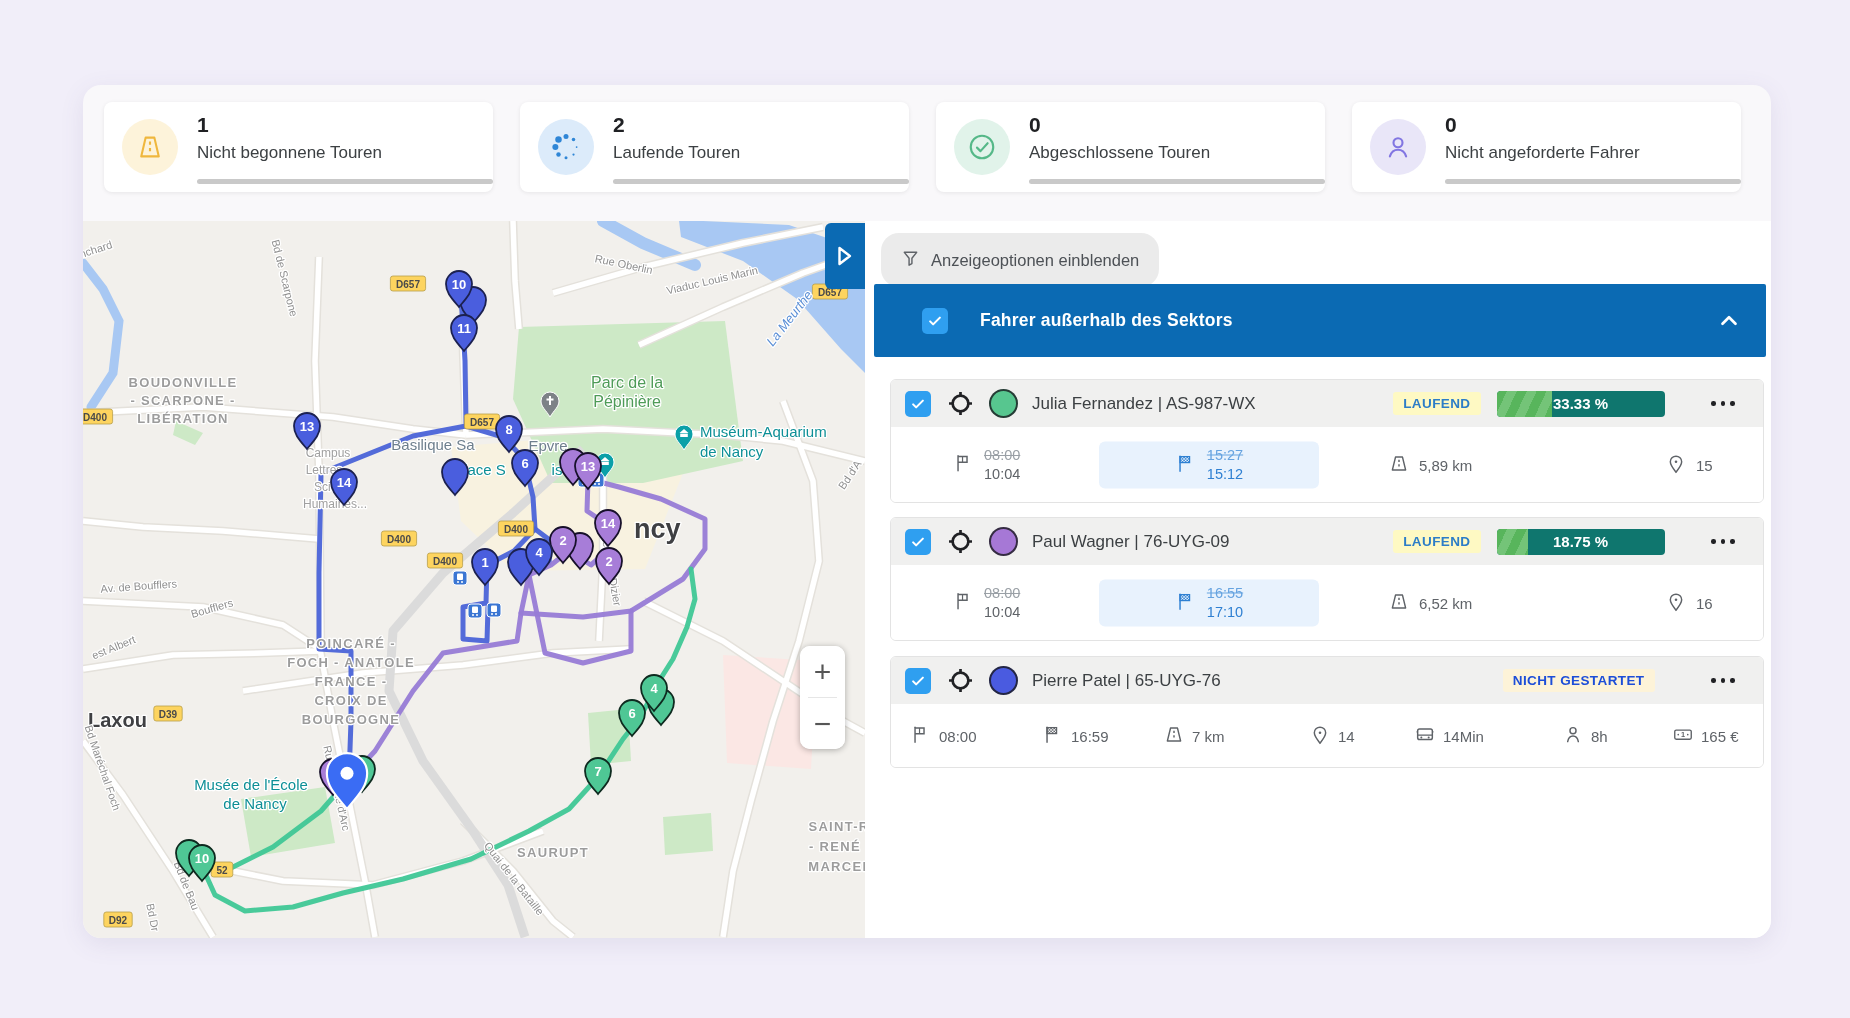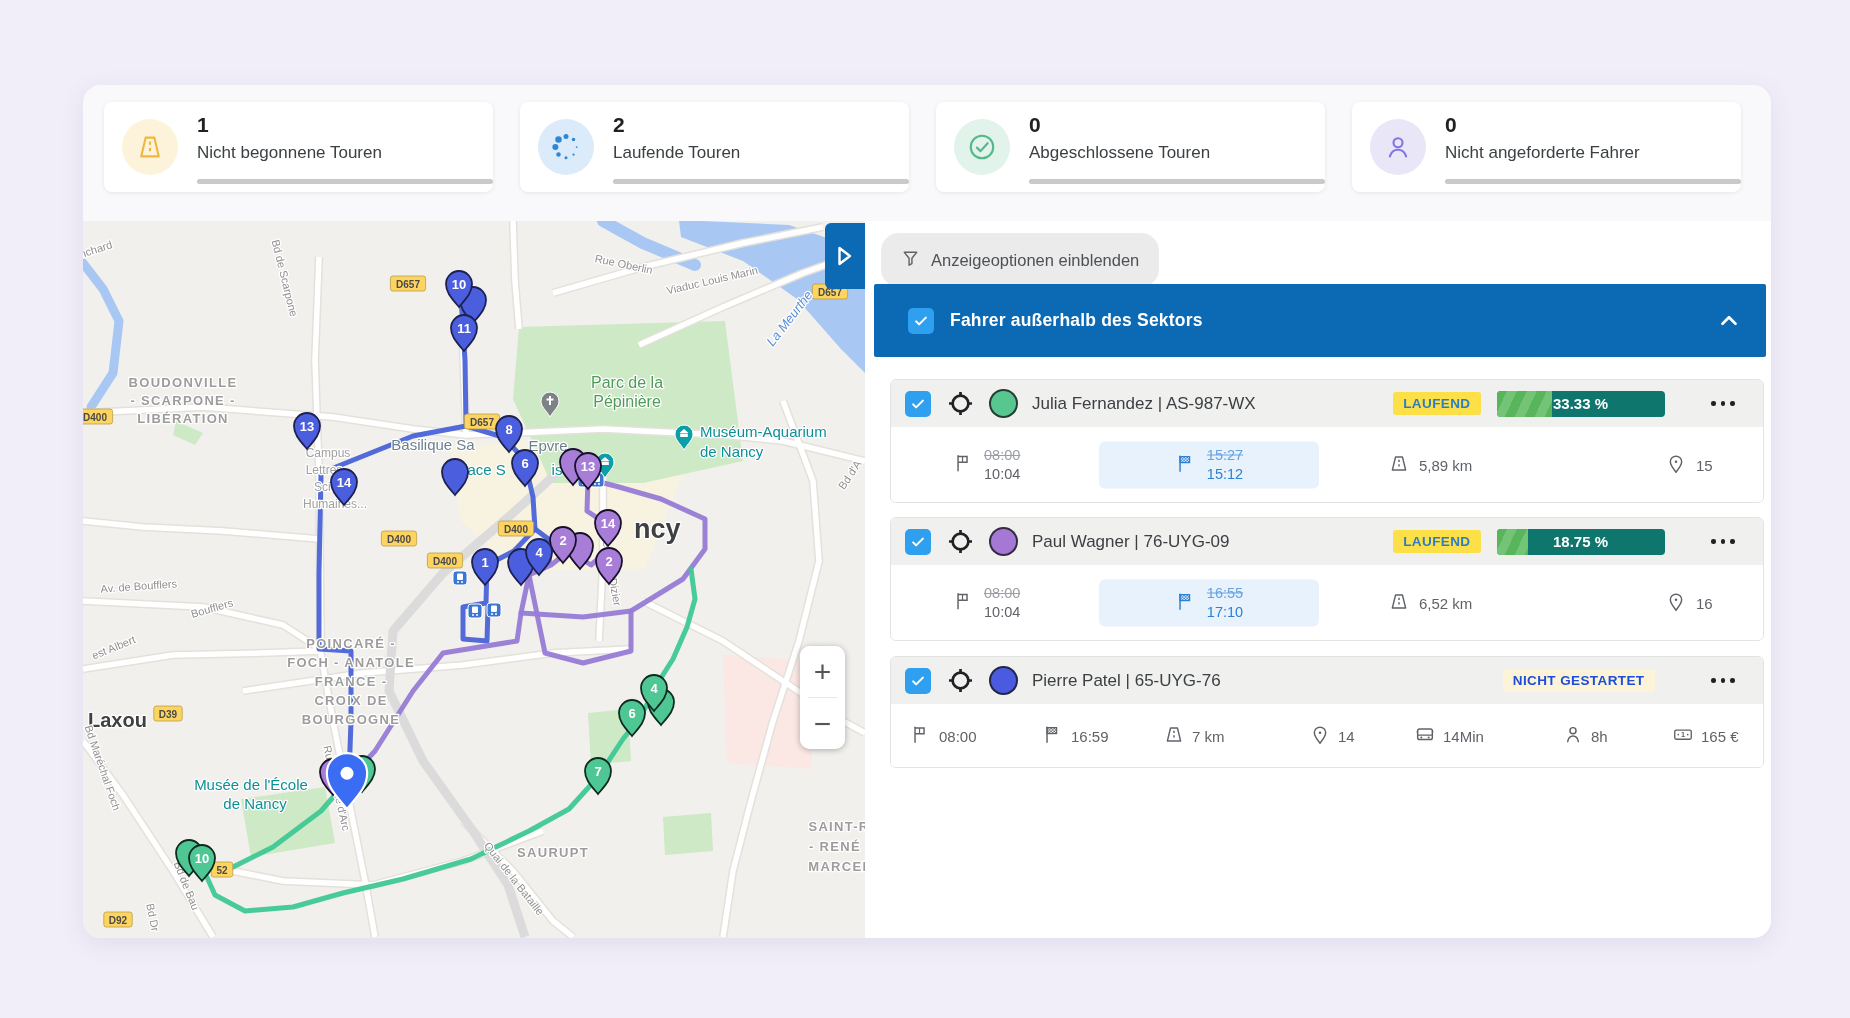--- a/index.html
+++ b/index.html
@@ -30,33 +30,33 @@
   .badge-text{font-size:10px;font-weight:bold;fill:#4a4a4a;}
   .marker-num{font-size:13px;font-weight:bold;fill:#fff;stroke:none;}
   .map-collapse{position:absolute;right:0;top:2px;width:40px;height:66px;background:#0b6ab3;border-radius:6px 0 0 6px;display:flex;align-items:center;justify-content:center;cursor:pointer;}
   .map-zoom{position:absolute;right:20px;top:425px;width:45px;background:#fff;border-radius:10px;box-shadow:0 1px 6px rgba(0,0,0,.3);overflow:hidden;}
   .map-zoom .zbtn{display:flex;align-items:center;justify-content:center;width:45px;height:51px;font-size:30px;color:#565656;cursor:pointer;background:#fff;border:none;font-family:"Liberation Sans",sans-serif;}
   .map-zoom .zdiv{height:1px;background:#e6e6e6;margin:0 8px;}
   
   #panel{position:absolute;left:782px;top:136px;width:906px;height:717px;background:#fff;border-radius:0 0 18px 0;}
   .filter-pill{position:absolute;left:16px;top:12px;height:54px;border-radius:18px;background:#ebebeb;display:inline-flex;align-items:center;gap:11px;padding:0 20px;color:#4d5156;font-size:16.5px;cursor:pointer;}
   .filter-pill svg{width:19px;height:19px;color:#5f6368;}
-  .sector-header{position:absolute;left:9px;top:63px;width:892px;height:73px;background:#0b6ab3;border-radius:2px;display:flex;align-items:center;padding-left:34px;box-sizing:border-box;cursor:pointer;}
+  .sector-header{position:absolute;left:9px;top:63px;width:892px;height:73px;background:#0b6ab3;border-radius:2px;display:flex;align-items:center;padding-left:48px;box-sizing:border-box;cursor:pointer;gap:16px;}
   .cbx{width:26px;height:26px;border-radius:5px;background:#2f9ff0;display:flex;align-items:center;justify-content:center;flex:none;cursor:pointer;}
   .cbx svg{width:18px;height:18px;}
   .sector-title{color:#fff;font-weight:bold;font-size:17.5px;margin-left:16px;letter-spacing:.2px;}
   .sector-chevron{position:absolute;right:24px;top:24px;width:26px;height:26px;color:#fff;cursor:pointer;}
   
   .driver-card{position:absolute;left:25px;width:874px;border:1px solid #e3e3e3;border-radius:6px;background:#fff;overflow:hidden;box-sizing:border-box;}
   .driver-head{height:47px;background:#f0f0ef;display:flex;align-items:center;padding:0 26px 0 14px;}
   .locate{width:27px;height:27px;color:#202124;margin-left:16px;flex:none;cursor:pointer;}
   .dot{width:29px;height:29px;border-radius:50%;border:2px solid rgba(25,25,30,.8);margin-left:15px;box-sizing:border-box;flex:none;}
   .dname{margin-left:14px;font-size:17px;color:#3c4043;}
   .status-badge{margin-left:auto;font-size:13.5px;font-weight:bold;letter-spacing:.4px;padding:4px 10px;border-radius:3px;flex:none;}
-  .status-badge.running{background:#fde047;color:#2c7dc7;}
+  .status-badge.running{background:#fef9c3;color:#2c7dc7;}
   .status-badge.not-started{background:#fdf3d8;color:#1d4ed8;}
   .progress{width:168px;height:26px;background:#0f766e;border-radius:4px;position:relative;overflow:hidden;margin-left:16px;flex:none;}
   .progress-fill{position:absolute;left:0;top:0;bottom:0;background:repeating-linear-gradient(115deg,#58b55c 0 9px,#74c478 9px 18px);}
   .progress-label{position:absolute;inset:0;display:flex;align-items:center;justify-content:center;color:#fff;font-weight:bold;font-size:15px;}
   .menu-dots{margin-left:44px;display:flex;align-items:center;cursor:pointer;flex:none;}
   .menu-dots.wide{margin-left:54px;}
   .menu-dots i{width:4.5px;height:4.5px;background:#202124;border-radius:50%;display:inline-block;margin:0 2.5px;}
   .driver-details{position:relative;background:#fff;}
   .driver-details.running{height:75px;}
   .driver-details.planned{height:63px;}

